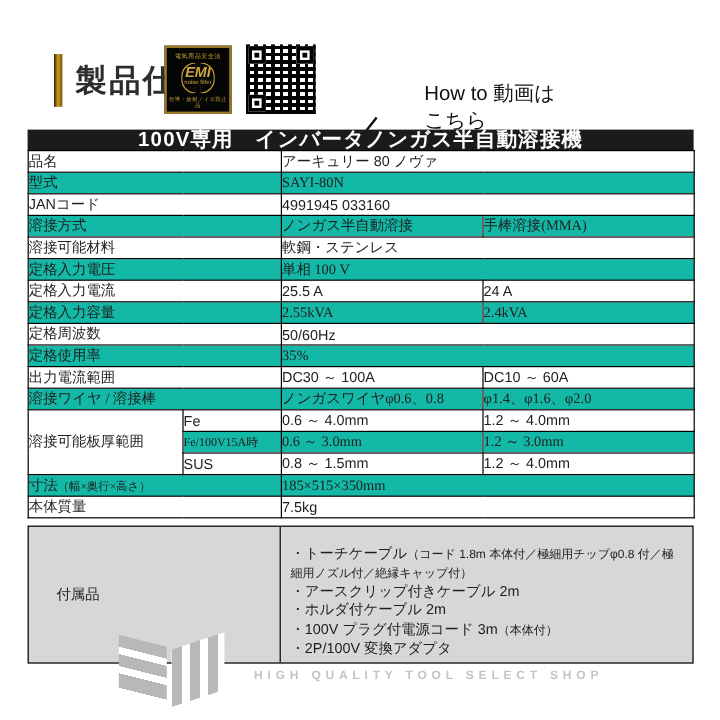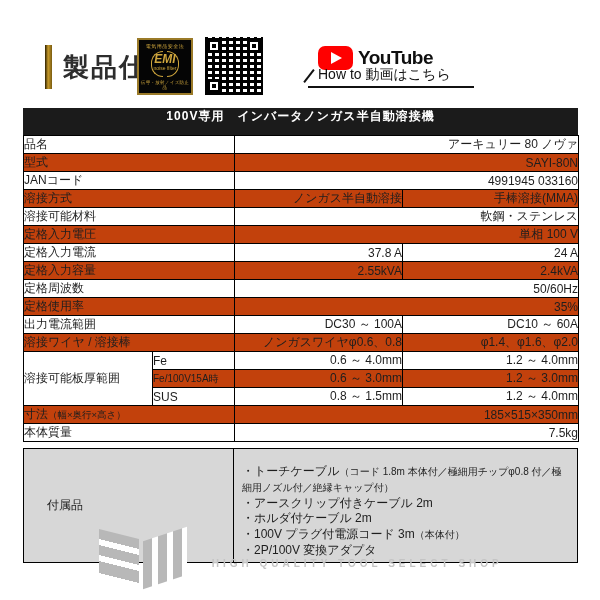--- a/index.html
+++ b/index.html
@@ -31,31 +31,31 @@
   .qr .f-tl{left:2px;top:2px;} .qr .f-tr{right:2px;top:2px;} .qr .f-bl{left:2px;bottom:2px;}
 
   .yt-row{position:absolute;left:318px;top:46px;display:flex;align-items:center;}
   .yt-play{width:35px;height:24px;background:#ff0000;border-radius:7px;position:relative;}
   .yt-play::after{content:"";position:absolute;left:13px;top:6px;border-left:11px solid #fff;
                   border-top:6px solid transparent;border-bottom:6px solid transparent;}
   .yt-word{font-size:19px;font-weight:bold;color:#0f0f0f;margin-left:5px;letter-spacing:-0.5px;}
   .yt-caption-wrap{position:absolute;left:308px;top:66px;width:166px;border-bottom:2px solid #111;
                    padding-bottom:2px;display:flex;align-items:flex-end;}
   .yt-slash{display:inline-block;width:2px;height:16px;background:#111;transform:rotate(38deg);margin-right:8px;}
-  .yt-caption{font-size:14px;color:#111;}
+  .yt-caption{font-size:17px;color:#111;margin-left:36px;}
 
   
   .spec-wrap{position:absolute;left:23px;top:108px;width:555px;}
-  .spec-header{height:27px;background:#1b1b1b;color:#fff;font-size:12px;font-weight:bold;
+  .spec-header{height:17px;background:#1b1b1b;color:#fff;font-size:17px;font-weight:bold;
                text-align:center;line-height:17px;letter-spacing:1px;}
   table.spec{border-collapse:collapse;table-layout:fixed;width:555px;font-size:12px;color:#1e1e1e;}
   table.spec td{border:1px solid #000;height:16px;padding:0;overflow:hidden;white-space:nowrap;}
   td.lbl{text-align:left;padding-left:9px;}
-  td.val{text-align:right;}
-  tr.shade td{background:#c2410c;}
+  td.val{text-align:left;}
+  tr.shade td{background:#14b8a6;font-family:Liberation Serif, serif;}
   .small-sub{font-size:10px;}
   .lbl-note{font-size:9.5px;}
 
   .acc{display:flex;width:555px;box-sizing:border-box;border:1px solid #000;background:#d7d7d7;
        margin-top:6px;font-size:12px;color:#1e1e1e;min-height:84px;}
   .acc-label{width:210px;box-sizing:border-box;border-right:1px solid #000;padding-left:23px;
              display:flex;align-items:center;}
   .acc-body{flex:1;padding:15px 6px 3px 8px;line-height:1.32;}
   .acc-note{font-size:10px;}
   .acc-note2{font-size:10px;}
@@ -91,24 +91,20 @@
     </div>
     <div class="emi-bottom">伝導・放射ノイズ防止品</div>
   </div>
 
   <div class="qr">
     <span class="finder f-tl"></span>
     <span class="finder f-tr"></span>
     <span class="finder f-bl"></span>
   </div>
 
-  <div class="yt-row">
-    <div class="yt-play"></div>
-    <div class="yt-word">YouTube</div>
-  </div>
   <div class="yt-caption-wrap">
     <span class="yt-slash"></span>
     <span class="yt-caption">How to 動画はこちら</span>
   </div>
 
   <div class="spec-wrap">
     <div class="spec-header">100V専用　インバータノンガス半自動溶接機</div>
 
     <table class="spec">
       <colgroup>
@@ -139,21 +135,21 @@
       <tr>
         <td class="lbl" colspan="2">溶接可能材料</td>
         <td class="val" colspan="2">軟鋼・ステンレス</td>
       </tr>
       <tr class="shade">
         <td class="lbl" colspan="2">定格入力電圧</td>
         <td class="val" colspan="2">単相 100 V</td>
       </tr>
       <tr>
         <td class="lbl" colspan="2">定格入力電流</td>
-        <td class="val">37.8 A</td>
+        <td class="val">25.5 A</td>
         <td class="val">24 A</td>
       </tr>
       <tr class="shade">
         <td class="lbl" colspan="2">定格入力容量</td>
         <td class="val">2.55kVA</td>
         <td class="val">2.4kVA</td>
       </tr>
       <tr>
         <td class="lbl" colspan="2">定格周波数</td>
         <td class="val" colspan="2">50/60Hz</td>

